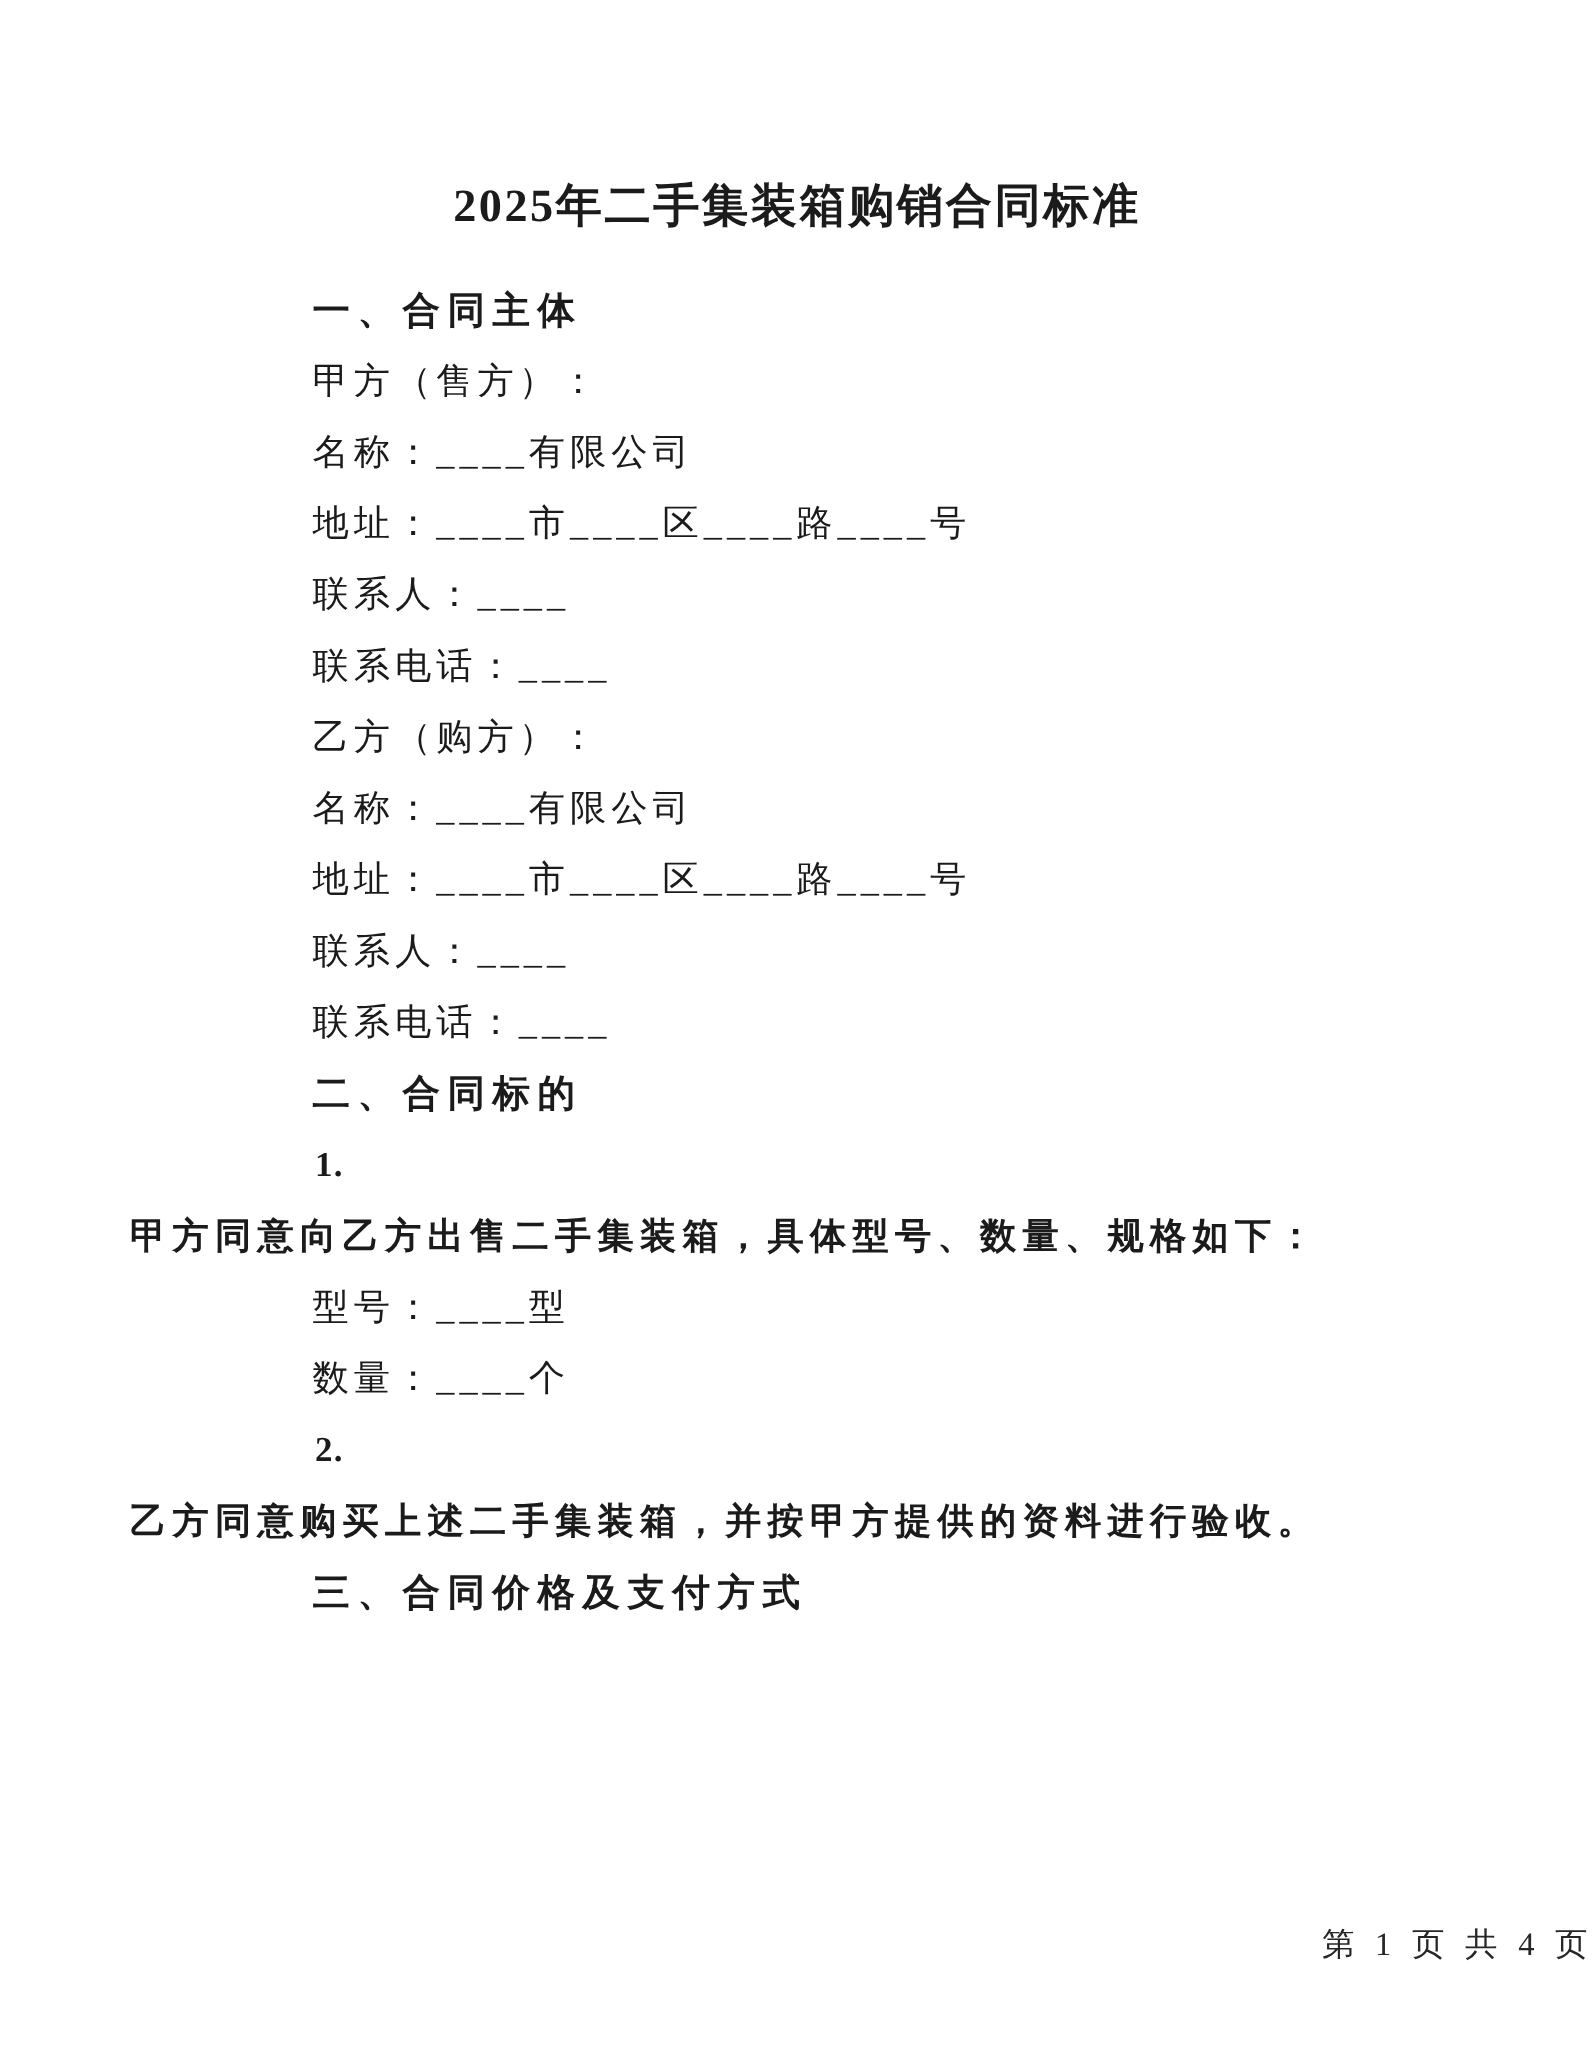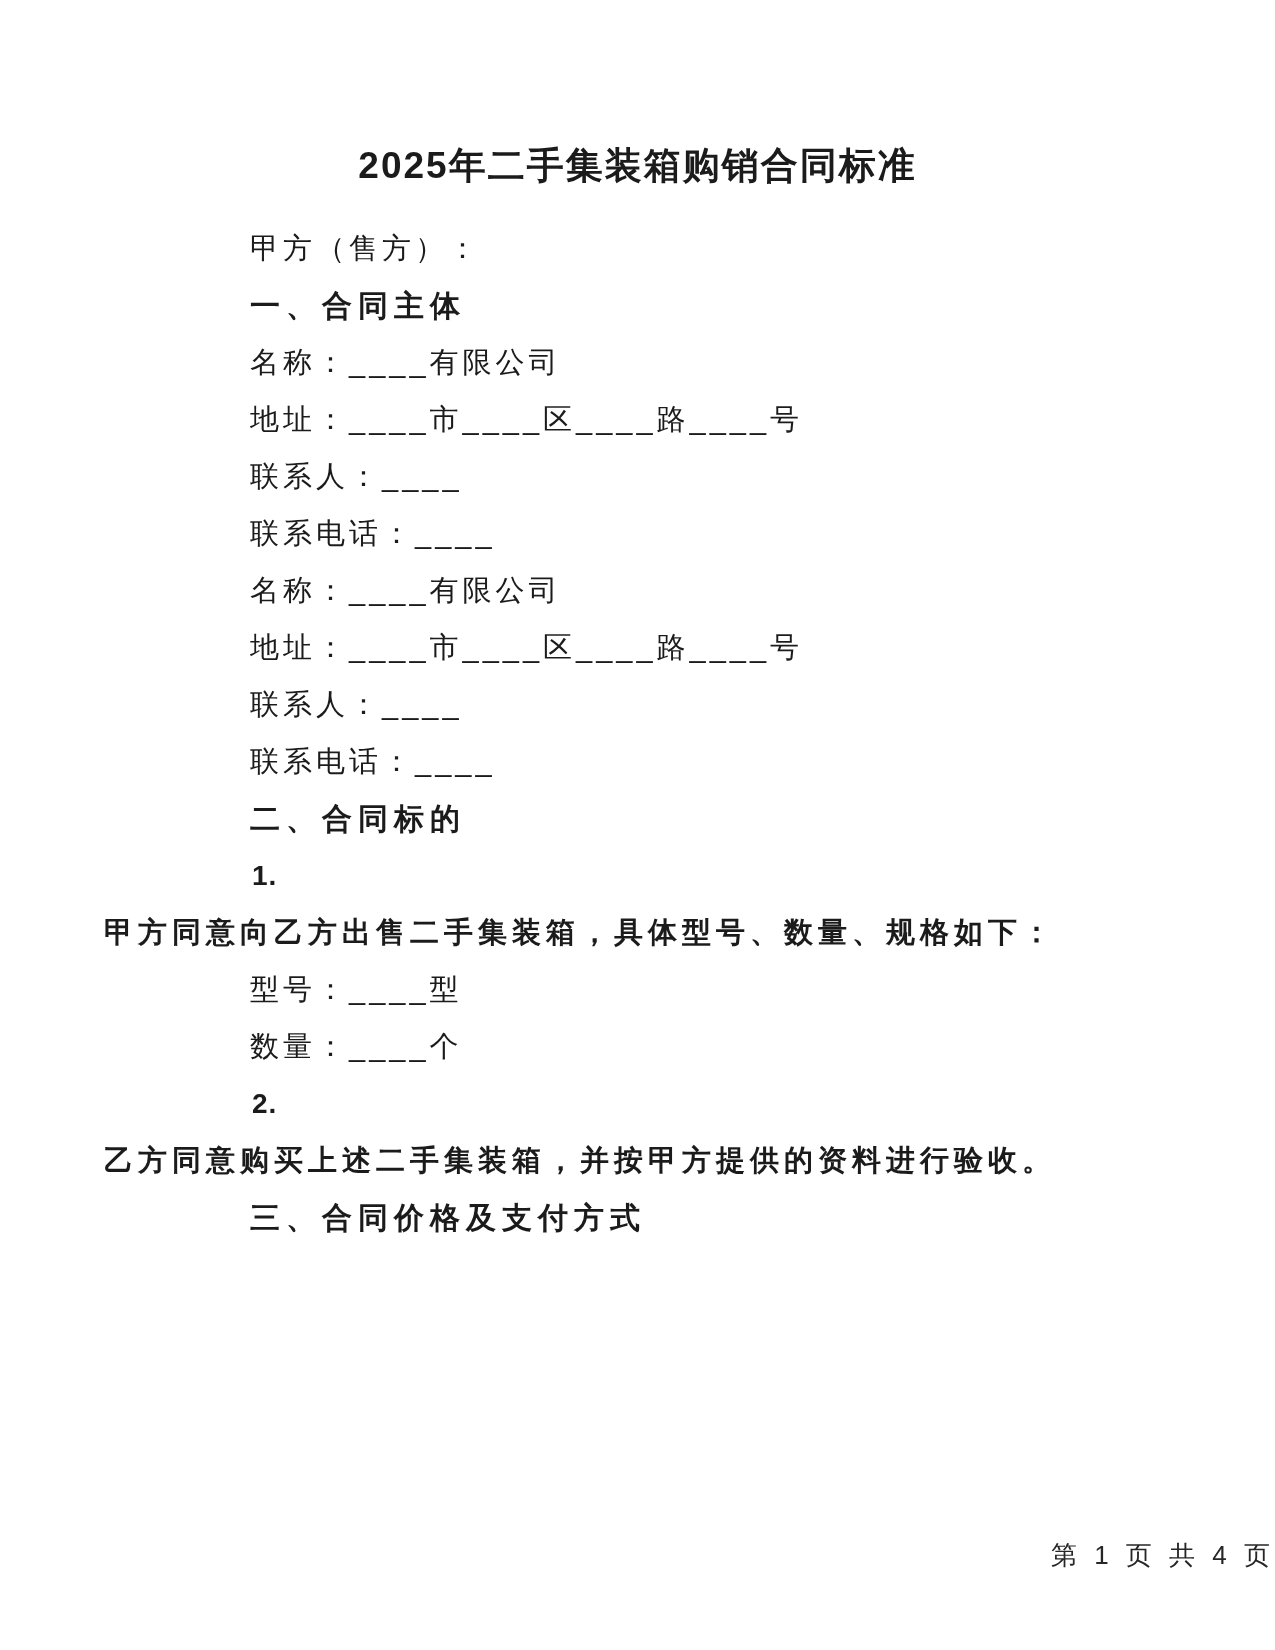--- a/index.html
+++ b/index.html
@@ -6,21 +6,21 @@
     margin: 0;
     padding: 0;
     background: #ffffff;
   }
   .page {
     position: relative;
     width: 1275px;
     height: 1650px;
     background: #ffffff;
     overflow: hidden;
-    font-family: Liberation Sans, sans-serif;
+    font-family: Liberation Serif, serif;
     color: #1b1b1b;
     border-radius: 26px;
   }
   .title {
     margin: 0;
     padding-top: 142px;
     height: 48px;
     line-height: 48px;
     text-align: center;
     font-size: 37px;
@@ -72,26 +72,27 @@
   }
 </style>
 </head>
 <body>
 
 <div class="page">
 
   <h1 class="title">2025年二手集装箱购销合同标准</h1>
 
   <div class="content">
+    <div class="line heading">一、合同主体</div>
     <div class="line body">甲方（售方）：</div>
-    <div class="line heading">一、合同主体</div>
     <div class="line body">名称：____有限公司</div>
     <div class="line body">地址：____市____区____路____号</div>
     <div class="line body">联系人：____</div>
     <div class="line body">联系电话：____</div>
+    <div class="line body">乙方（购方）：</div>
     <div class="line body">名称：____有限公司</div>
     <div class="line body">地址：____市____区____路____号</div>
     <div class="line body">联系人：____</div>
     <div class="line body">联系电话：____</div>
     <div class="line heading">二、合同标的</div>
     <div class="line list-number">1.</div>
     <div class="line paragraph">甲方同意向乙方出售二手集装箱，具体型号、数量、规格如下：</div>
     <div class="line body">型号：____型</div>
     <div class="line body">数量：____个</div>
     <div class="line list-number">2.</div>

